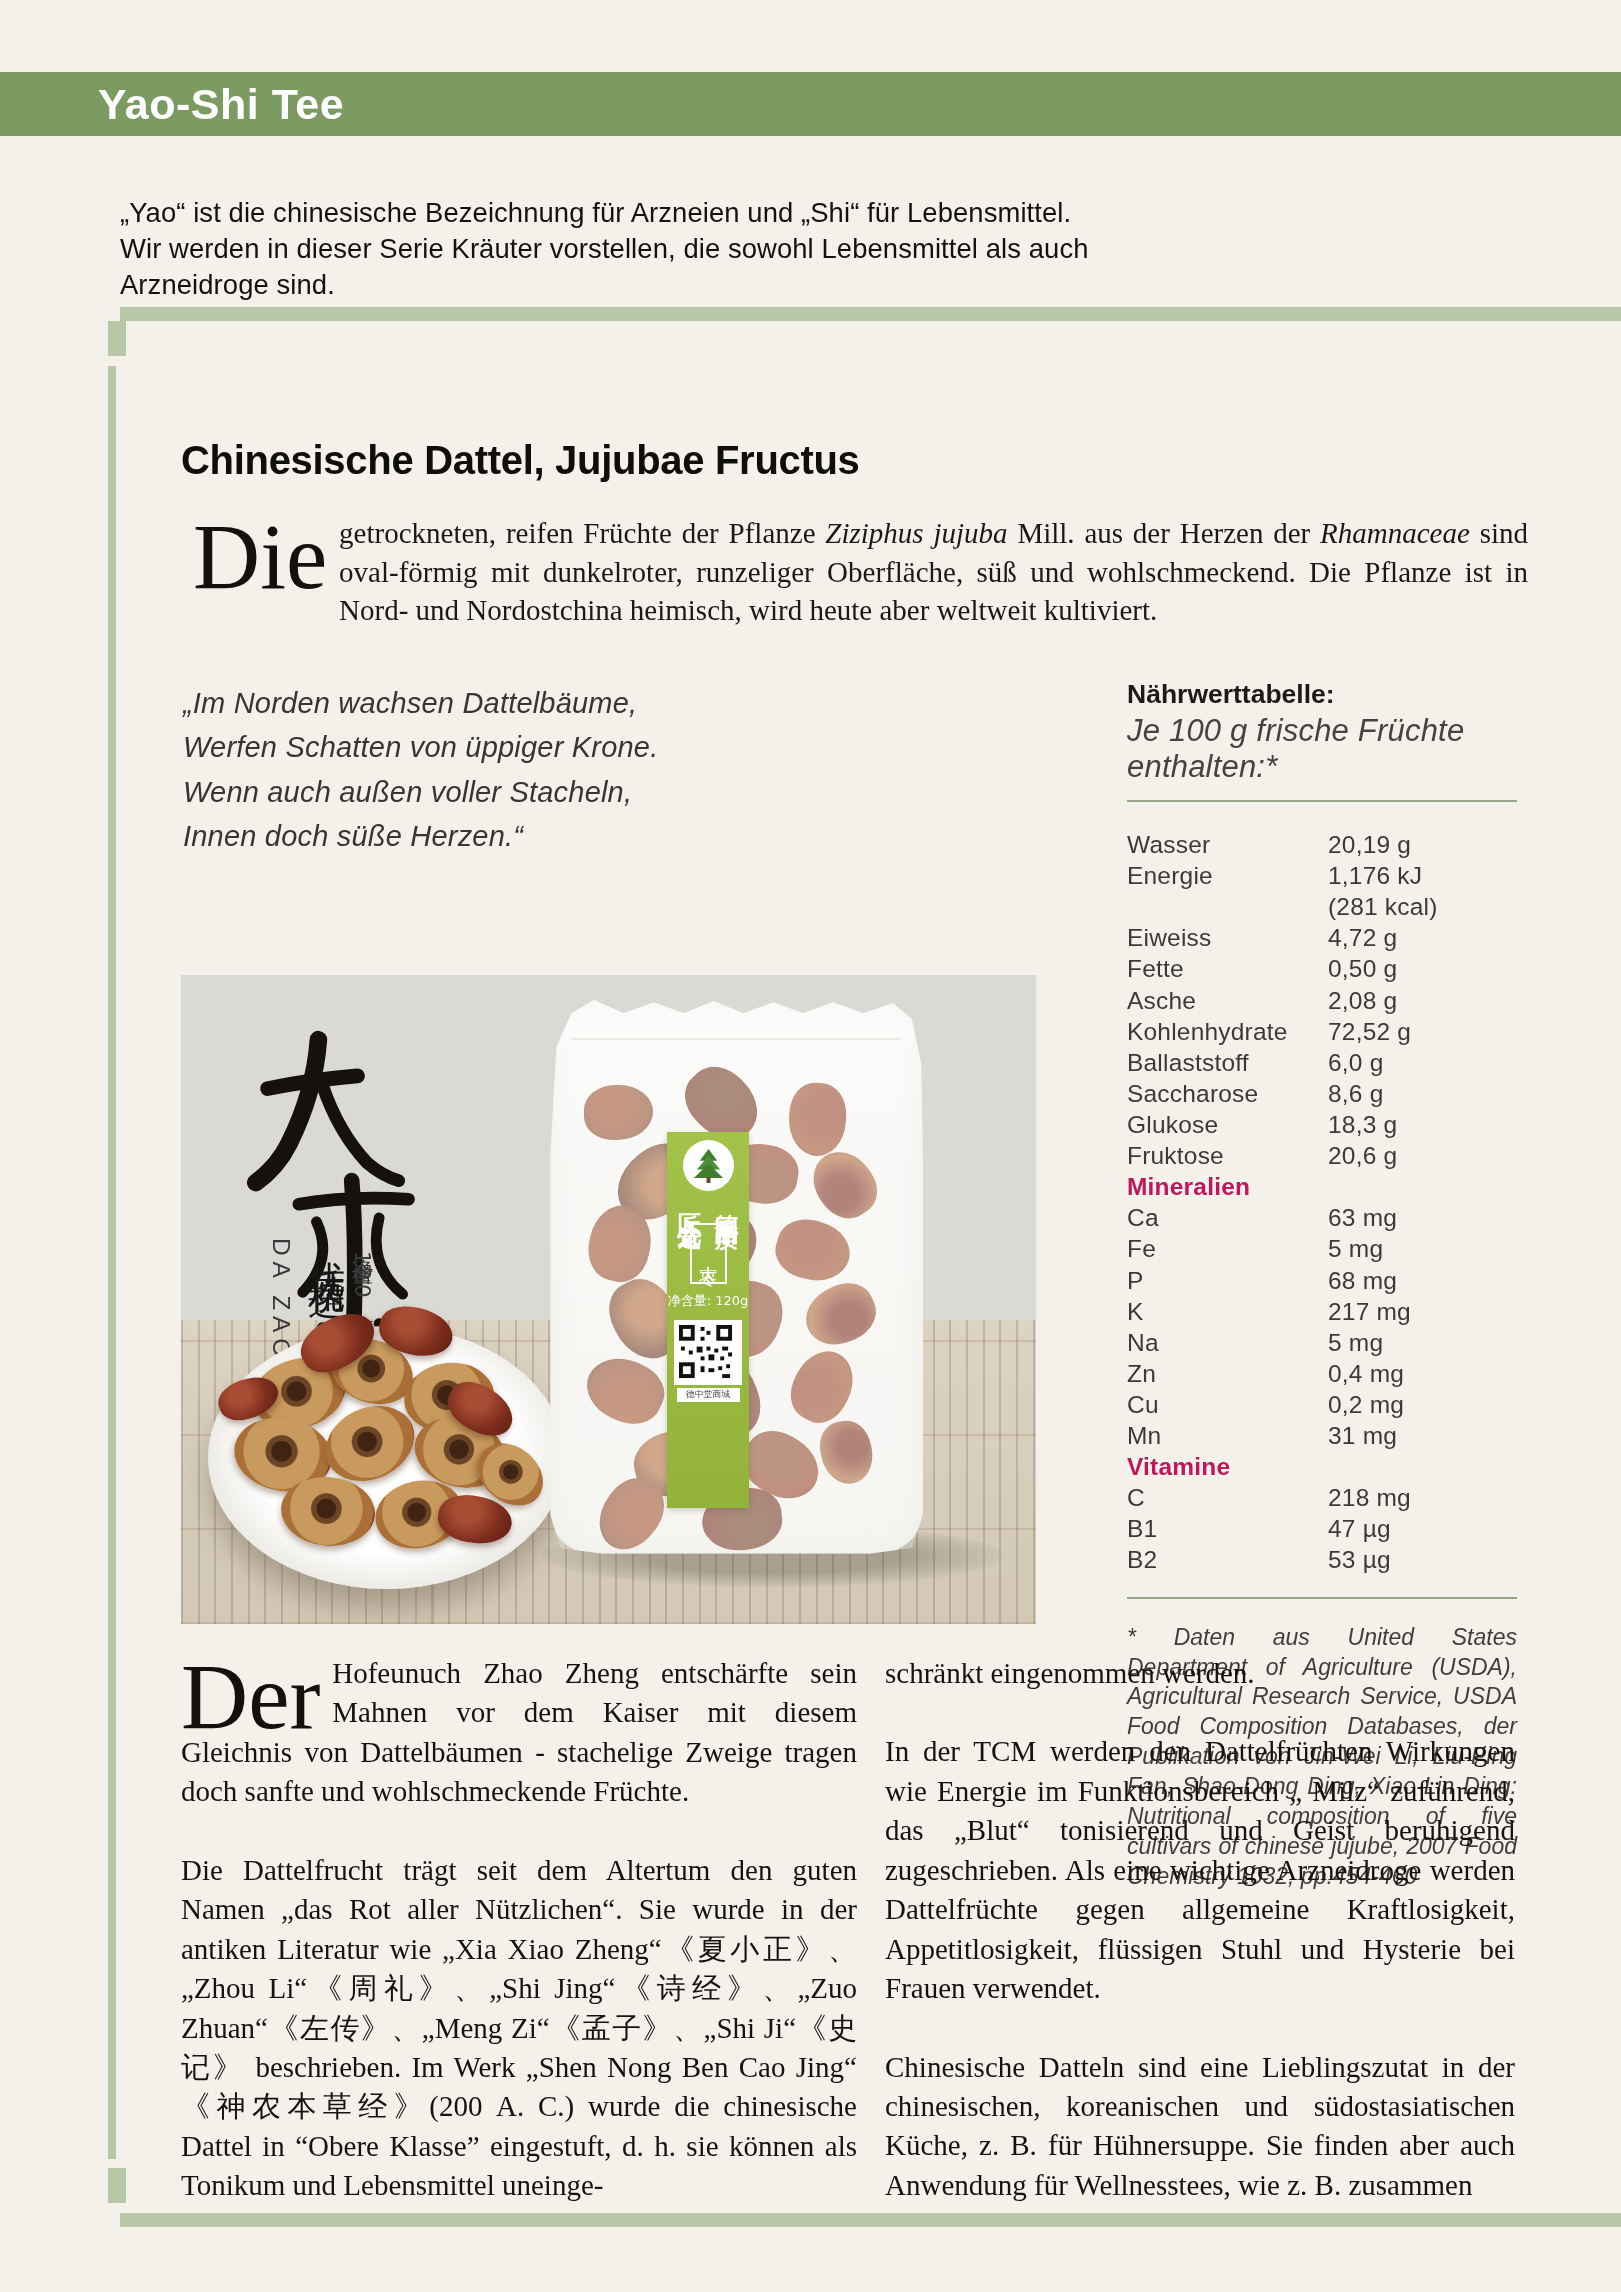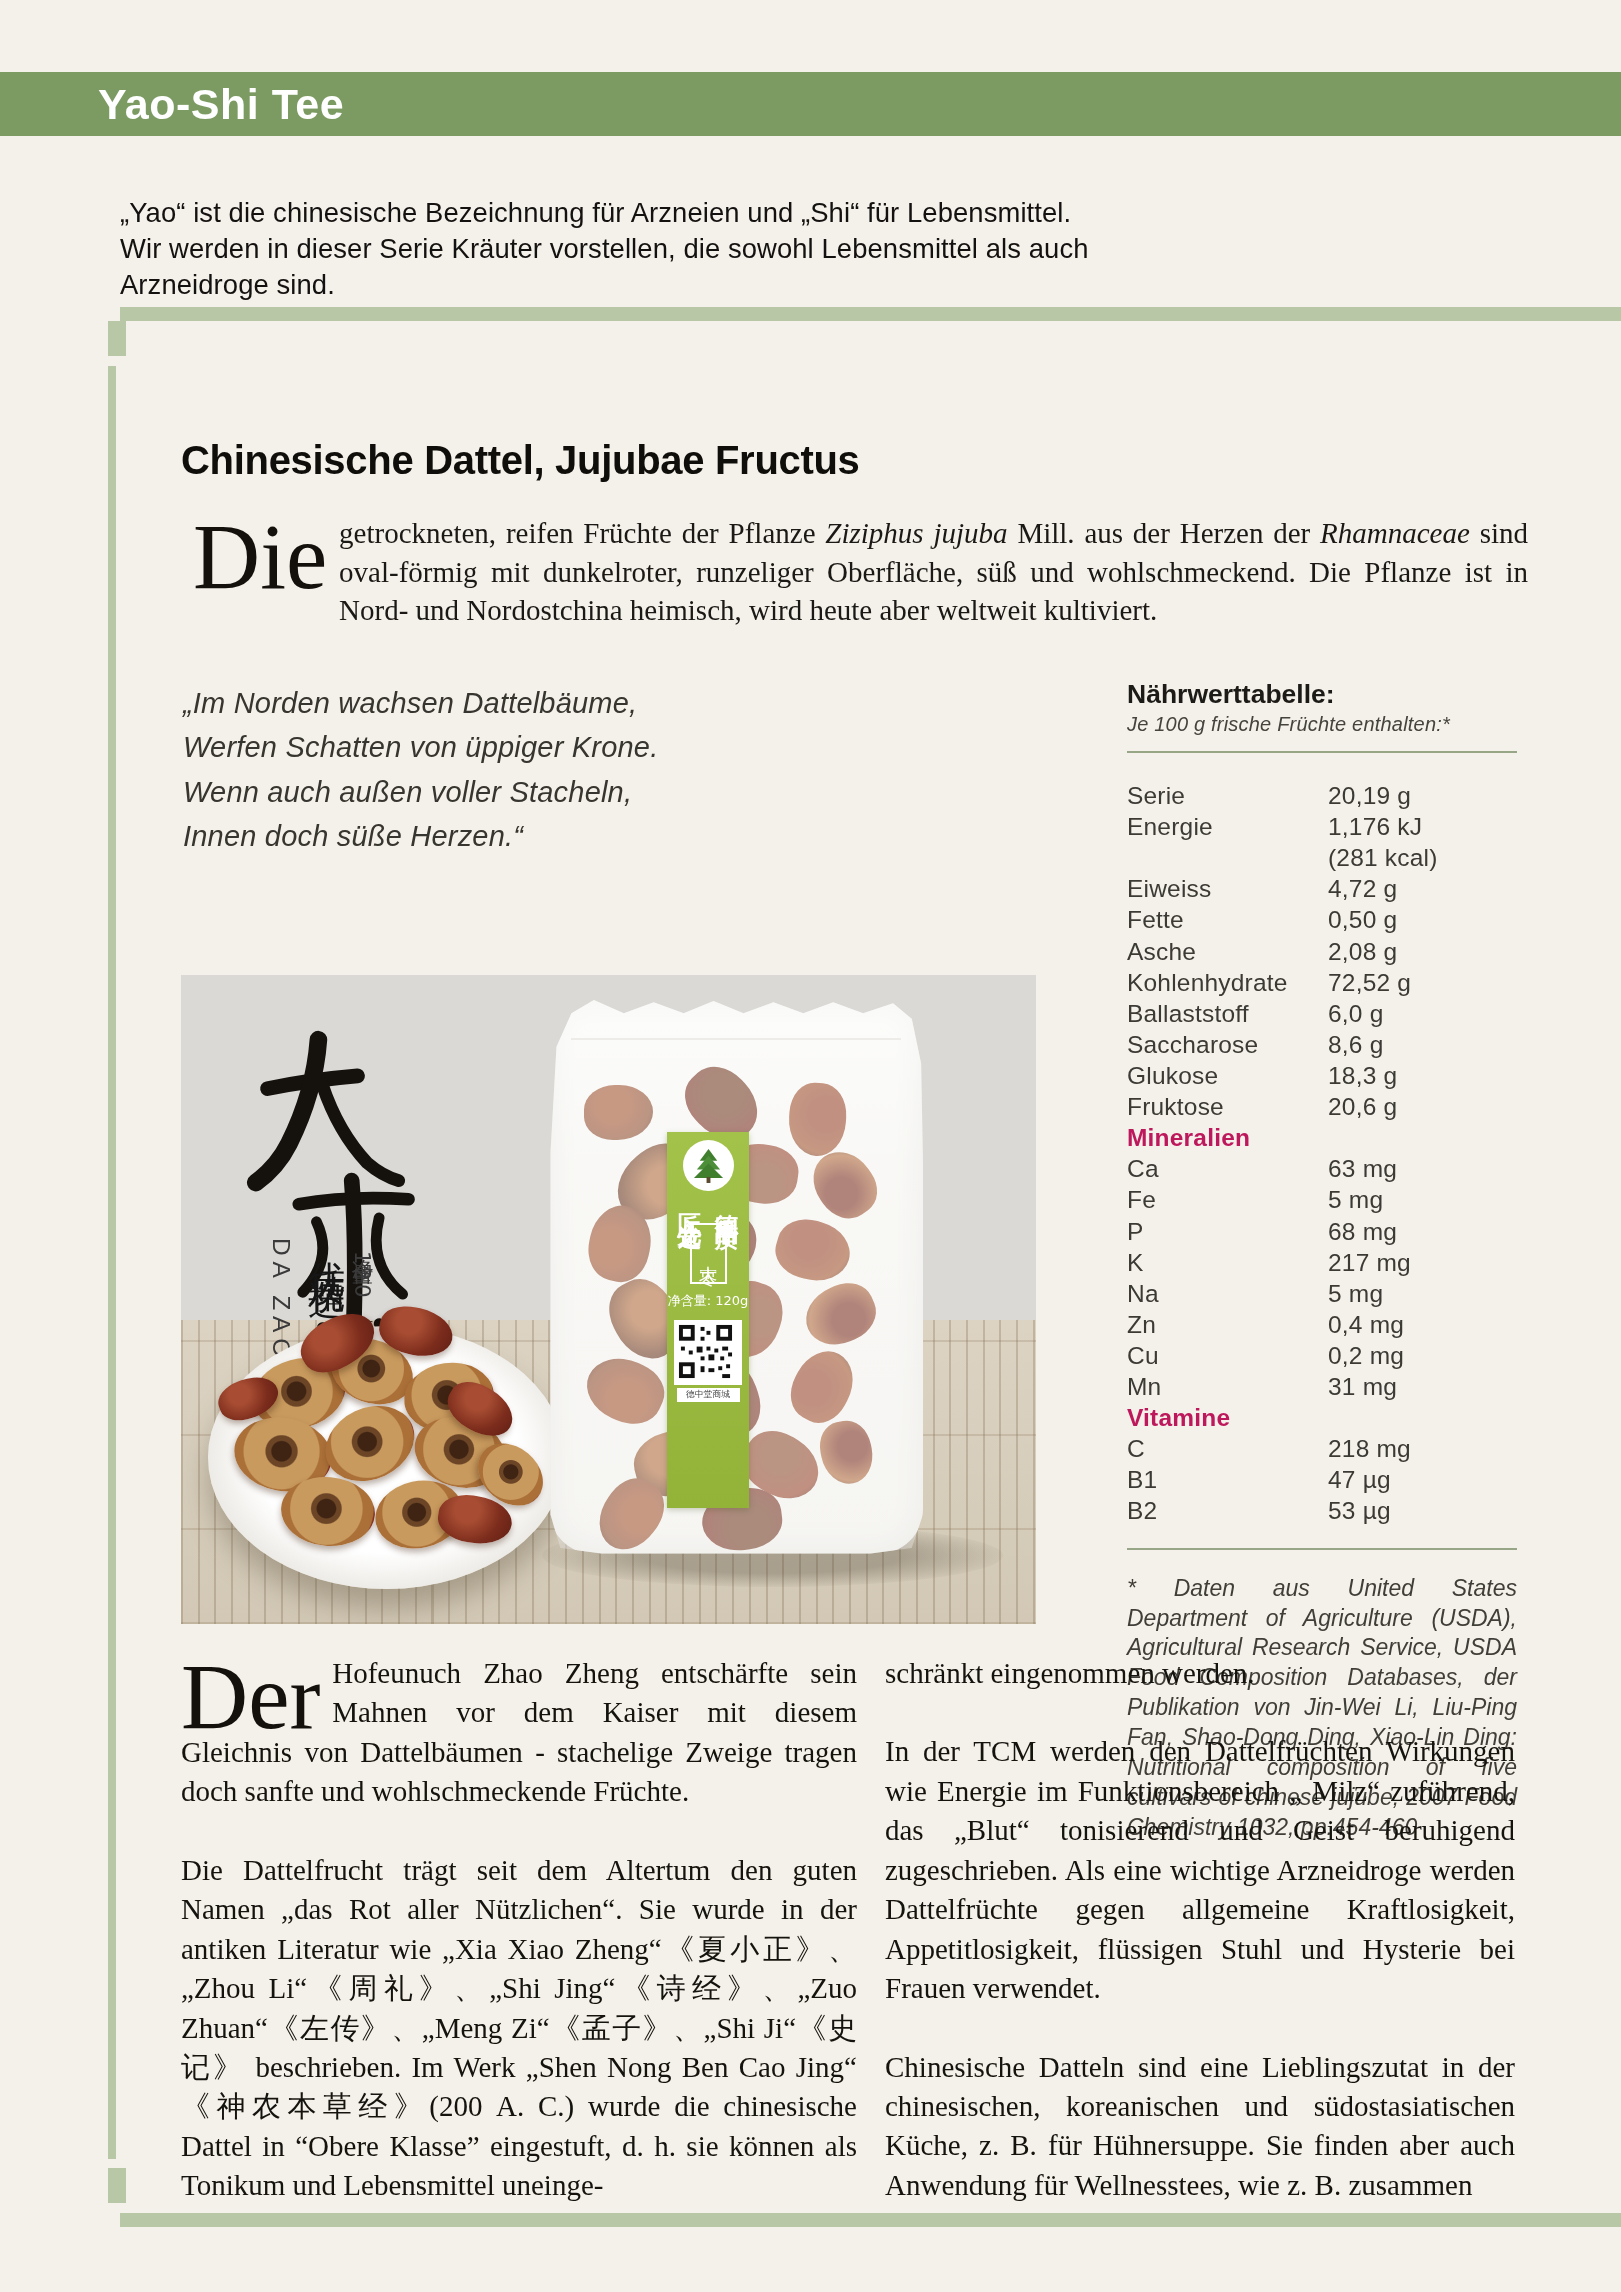--- a/index.html
+++ b/index.html
@@ -83,21 +83,21 @@
   .product-box span{writing-mode:vertical-rl;font-family:"DejaVu Sans",sans-serif;
     font-size:18.6px;color:#fff;letter-spacing:2px;}
   .label-weight{font-size:13px;color:#ffffff;text-align:center;margin-top:8.8px;
     font-family:"DejaVu Sans",sans-serif;}
   .qr-wrap{width:63px;margin:9.8px auto 0;background:#fff;padding:2.9px 2.9px 1px;}
   .label-shop{font-size:8.8px;color:#444;text-align:center;background:#fff;width:63px;margin:2.9px auto 0;
     font-family:"DejaVu Sans",sans-serif;padding:1px 0;}
   
   .nutrition{position:absolute;left:1127px;top:679px;width:390px;}
   .nutrition-title{font-size:26.5px;font-weight:700;color:#1d1b17;}
-  .nutrition-subtitle{font-size:20px;font-style:italic;color:#45433d;margin-top:2.9px;letter-spacing:0.2px;}
+  .nutrition-subtitle{font-size:31px;font-style:italic;color:#45433d;margin-top:2.9px;letter-spacing:0.2px;}
   .nrule{border:none;border-top:2px solid #96a687;margin:14.7px 0 0;}
   .nrule.bottom{margin-top:21.6px;}
   .nrows{margin-top:27.4px;}
   .nrow{display:flex;font-size:24.5px;color:#3c3a35;line-height:1.27;letter-spacing:0.2px;}
   .nlabel{flex:0 0 201px;}
   .nvalue{white-space:pre-line;}
   .nsub .nlabel{font-weight:700;color:#be185d;}
   .nfootnote{margin-top:23.5px;font-size:23px;font-style:italic;color:#403e38;
     line-height:1.3;text-align:justify;}
   
@@ -257,21 +257,21 @@
     <div class="date-whole" style="left: 118px; top: 343px; width: 78px; height: 49px; transform: rotate(-30deg);"></div>
     <div class="date-whole" style="left: 198px; top: 333px; width: 74px; height: 47px; transform: rotate(12deg);"></div>
   </div>
 
 <div class="nutrition">
   <div class="nutrition-title">Nährwerttabelle:</div>
   <div class="nutrition-subtitle">Je 100 g frische Früchte enthalten:*</div>
   <hr class="nrule">
   <div class="nrows">
       <div class="nrow">
-        <span class="nlabel">Serie</span>
+        <span class="nlabel">Wasser</span>
         <span class="nvalue">20,19 g</span>
       </div>
       <div class="nrow">
         <span class="nlabel">Energie</span>
         <span class="nvalue">1,176 kJ
 (281 kcal)</span>
       </div>
       <div class="nrow">
         <span class="nlabel">Eiweiss</span>
         <span class="nvalue">4,72 g</span>

